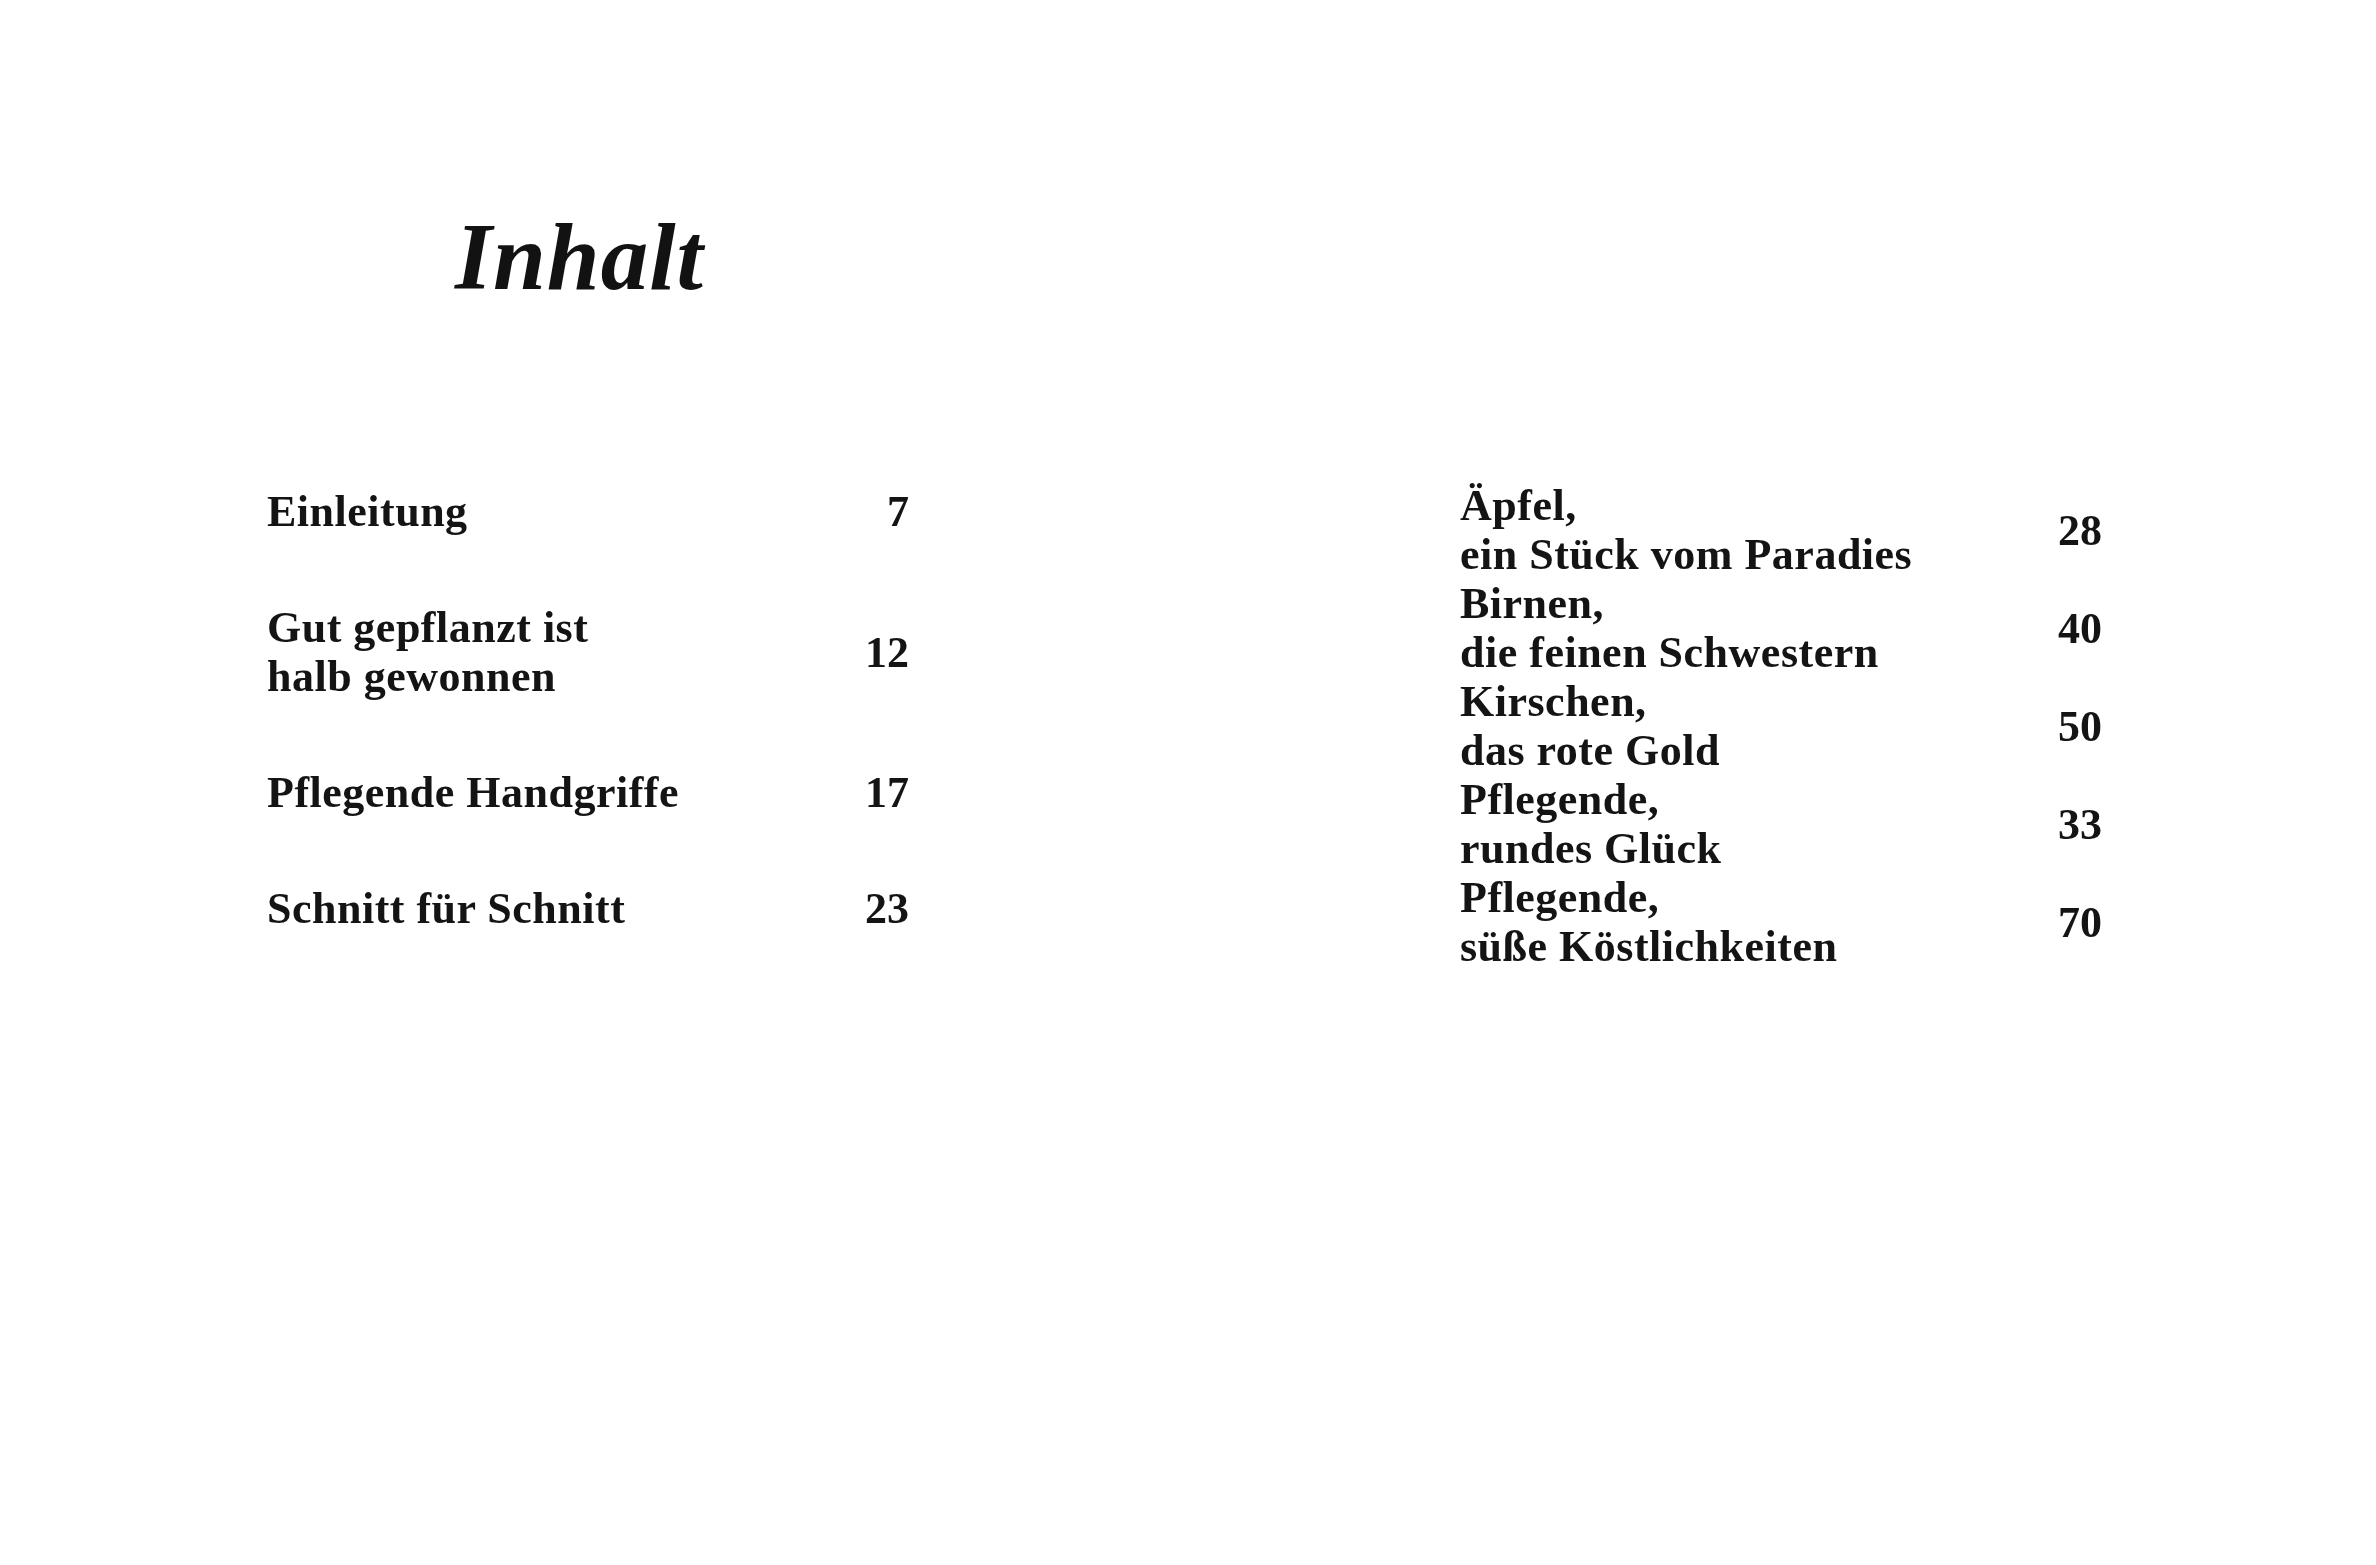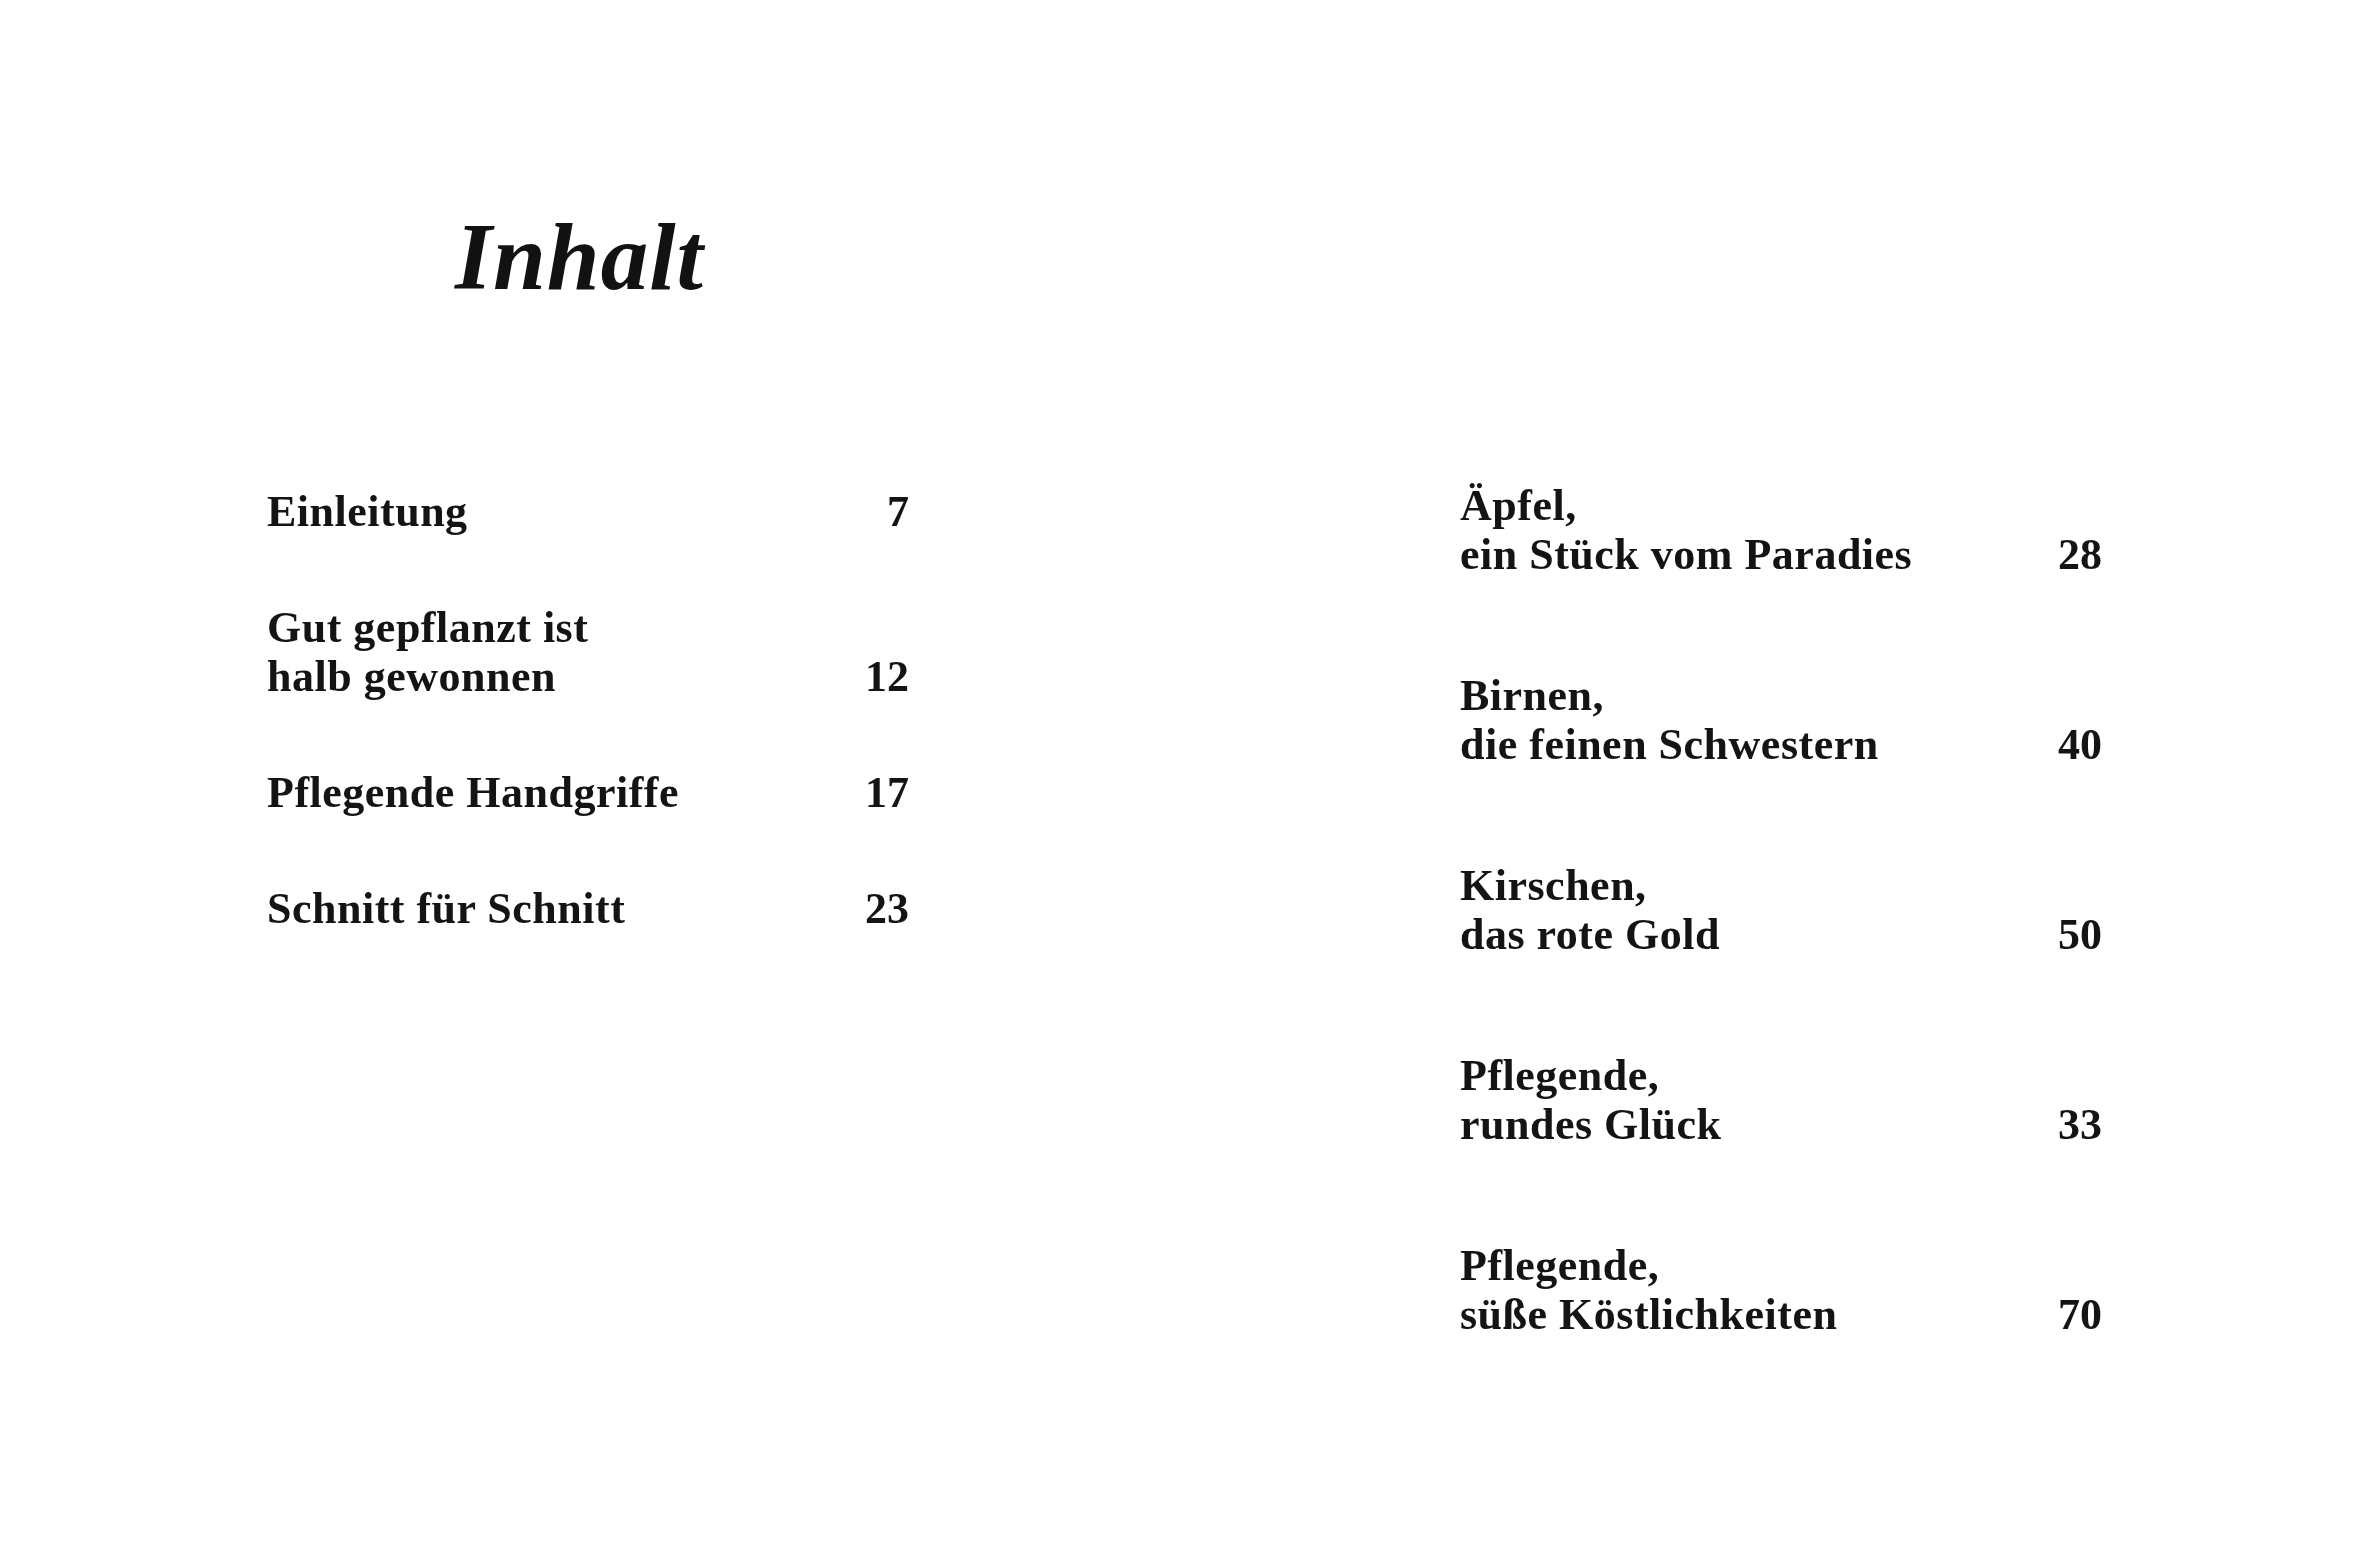--- a/index.html
+++ b/index.html
@@ -41,25 +41,25 @@
     width: 642px;
   }
   .col-right {
     left: 1460px;
     top: 481px;
     width: 642px;
   }
   .entry {
     display: flex;
     justify-content: space-between;
-    align-items: flex-end;
+    align-items: center;
     gap: 15px;
   }
   .col-left .entry + .entry { margin-top: 67px; }
-  .col-right .entry + .entry { margin-top: 92px; }
+  .col-right .entry + .entry { }
   .entry-title {
     font-size: 44px;
     font-weight: bold;
     letter-spacing: 0.5px;
   }
   .entry-title .line {
     display: block;
     line-height: 49px;
     white-space: nowrap;
   }

